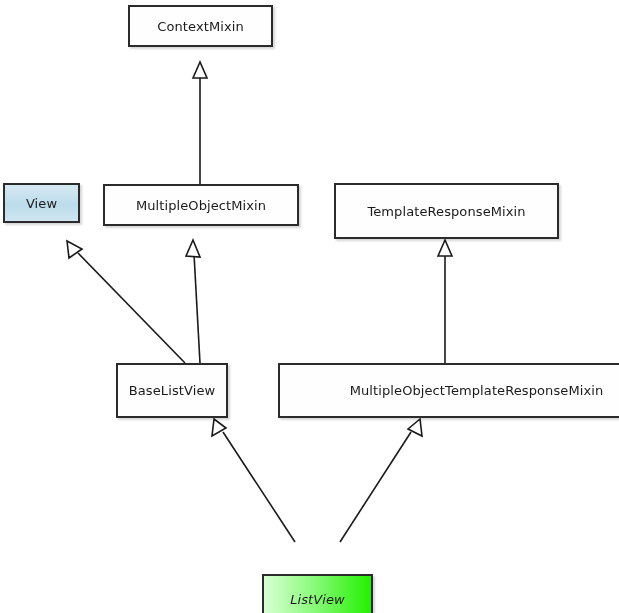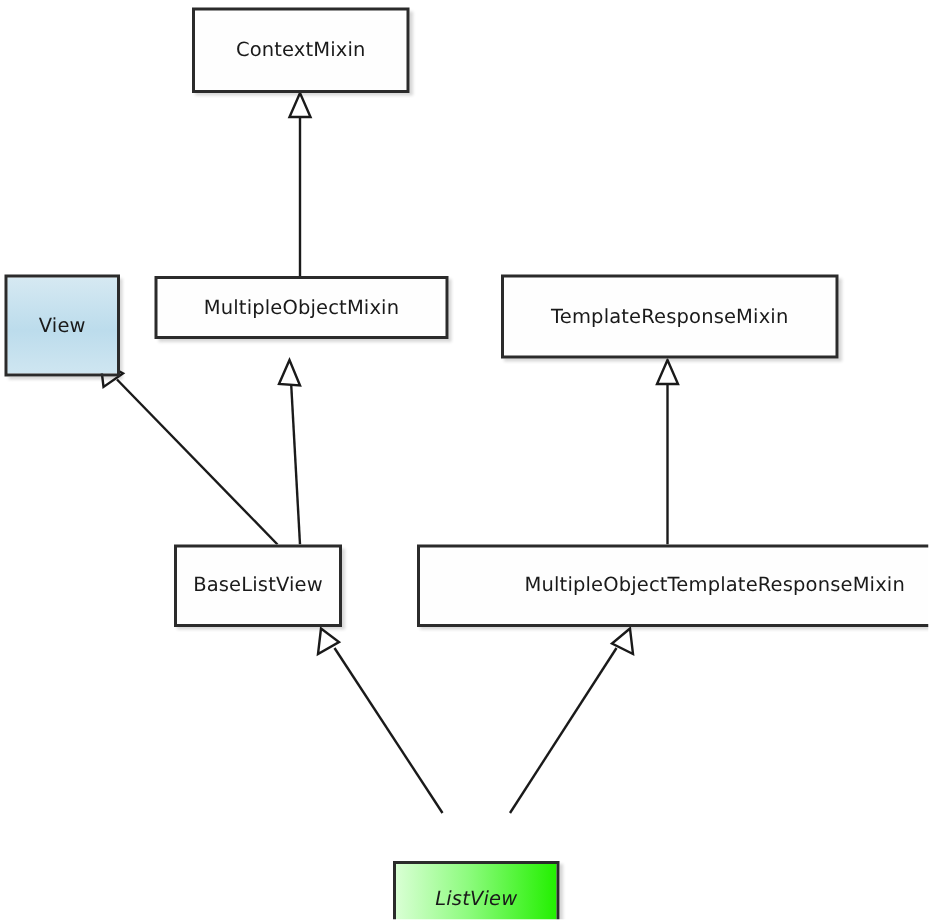--- a/index.html
+++ b/index.html
@@ -44,22 +44,22 @@
   }
   .uml-node.node-plain {
     background: #fefefe;
   }
   .uml-node.node-highlight-blue {
     background: linear-gradient(180deg, #d6e9f2 0%, #bcdcec 55%, #cfe6f1 100%);
   }
   .uml-node.node-highlight-green {
     background: linear-gradient(90deg, #d9ffd4 0%, #8dfb7e 45%, #23f000 100%);
   }
-  .node-contextmixin     { left: 128px; top:   5px; width: 145px; height: 57px; }
-  .node-view             { left:   3px; top: 183px; width:  77px; height: 68px; justify-content: center; }
+  .node-contextmixin     { left: 128px; top:   5px; width: 145px; height: 42px; }
+  .node-view             { left:   3px; top: 183px; width:  77px; height: 40px; justify-content: center; }
   .node-multipleobject   { left: 103px; top: 184px; width: 196px; height: 42px; }
   .node-templateresponse { left: 334px; top: 183px; width: 225px; height: 56px; align-items: center; }
   .node-baselistview     { left: 116px; top: 363px; width: 112px; height: 55px; }
   .node-motrm            { left: 278px; top: 363px; width: 397px; height: 55px; }
   .node-listview         { left: 262px; top: 574px; width: 111px; height: 51px; font-style: italic; }
 </style>
 </head>
 <body>
 
 <div id="diagram-canvas">

